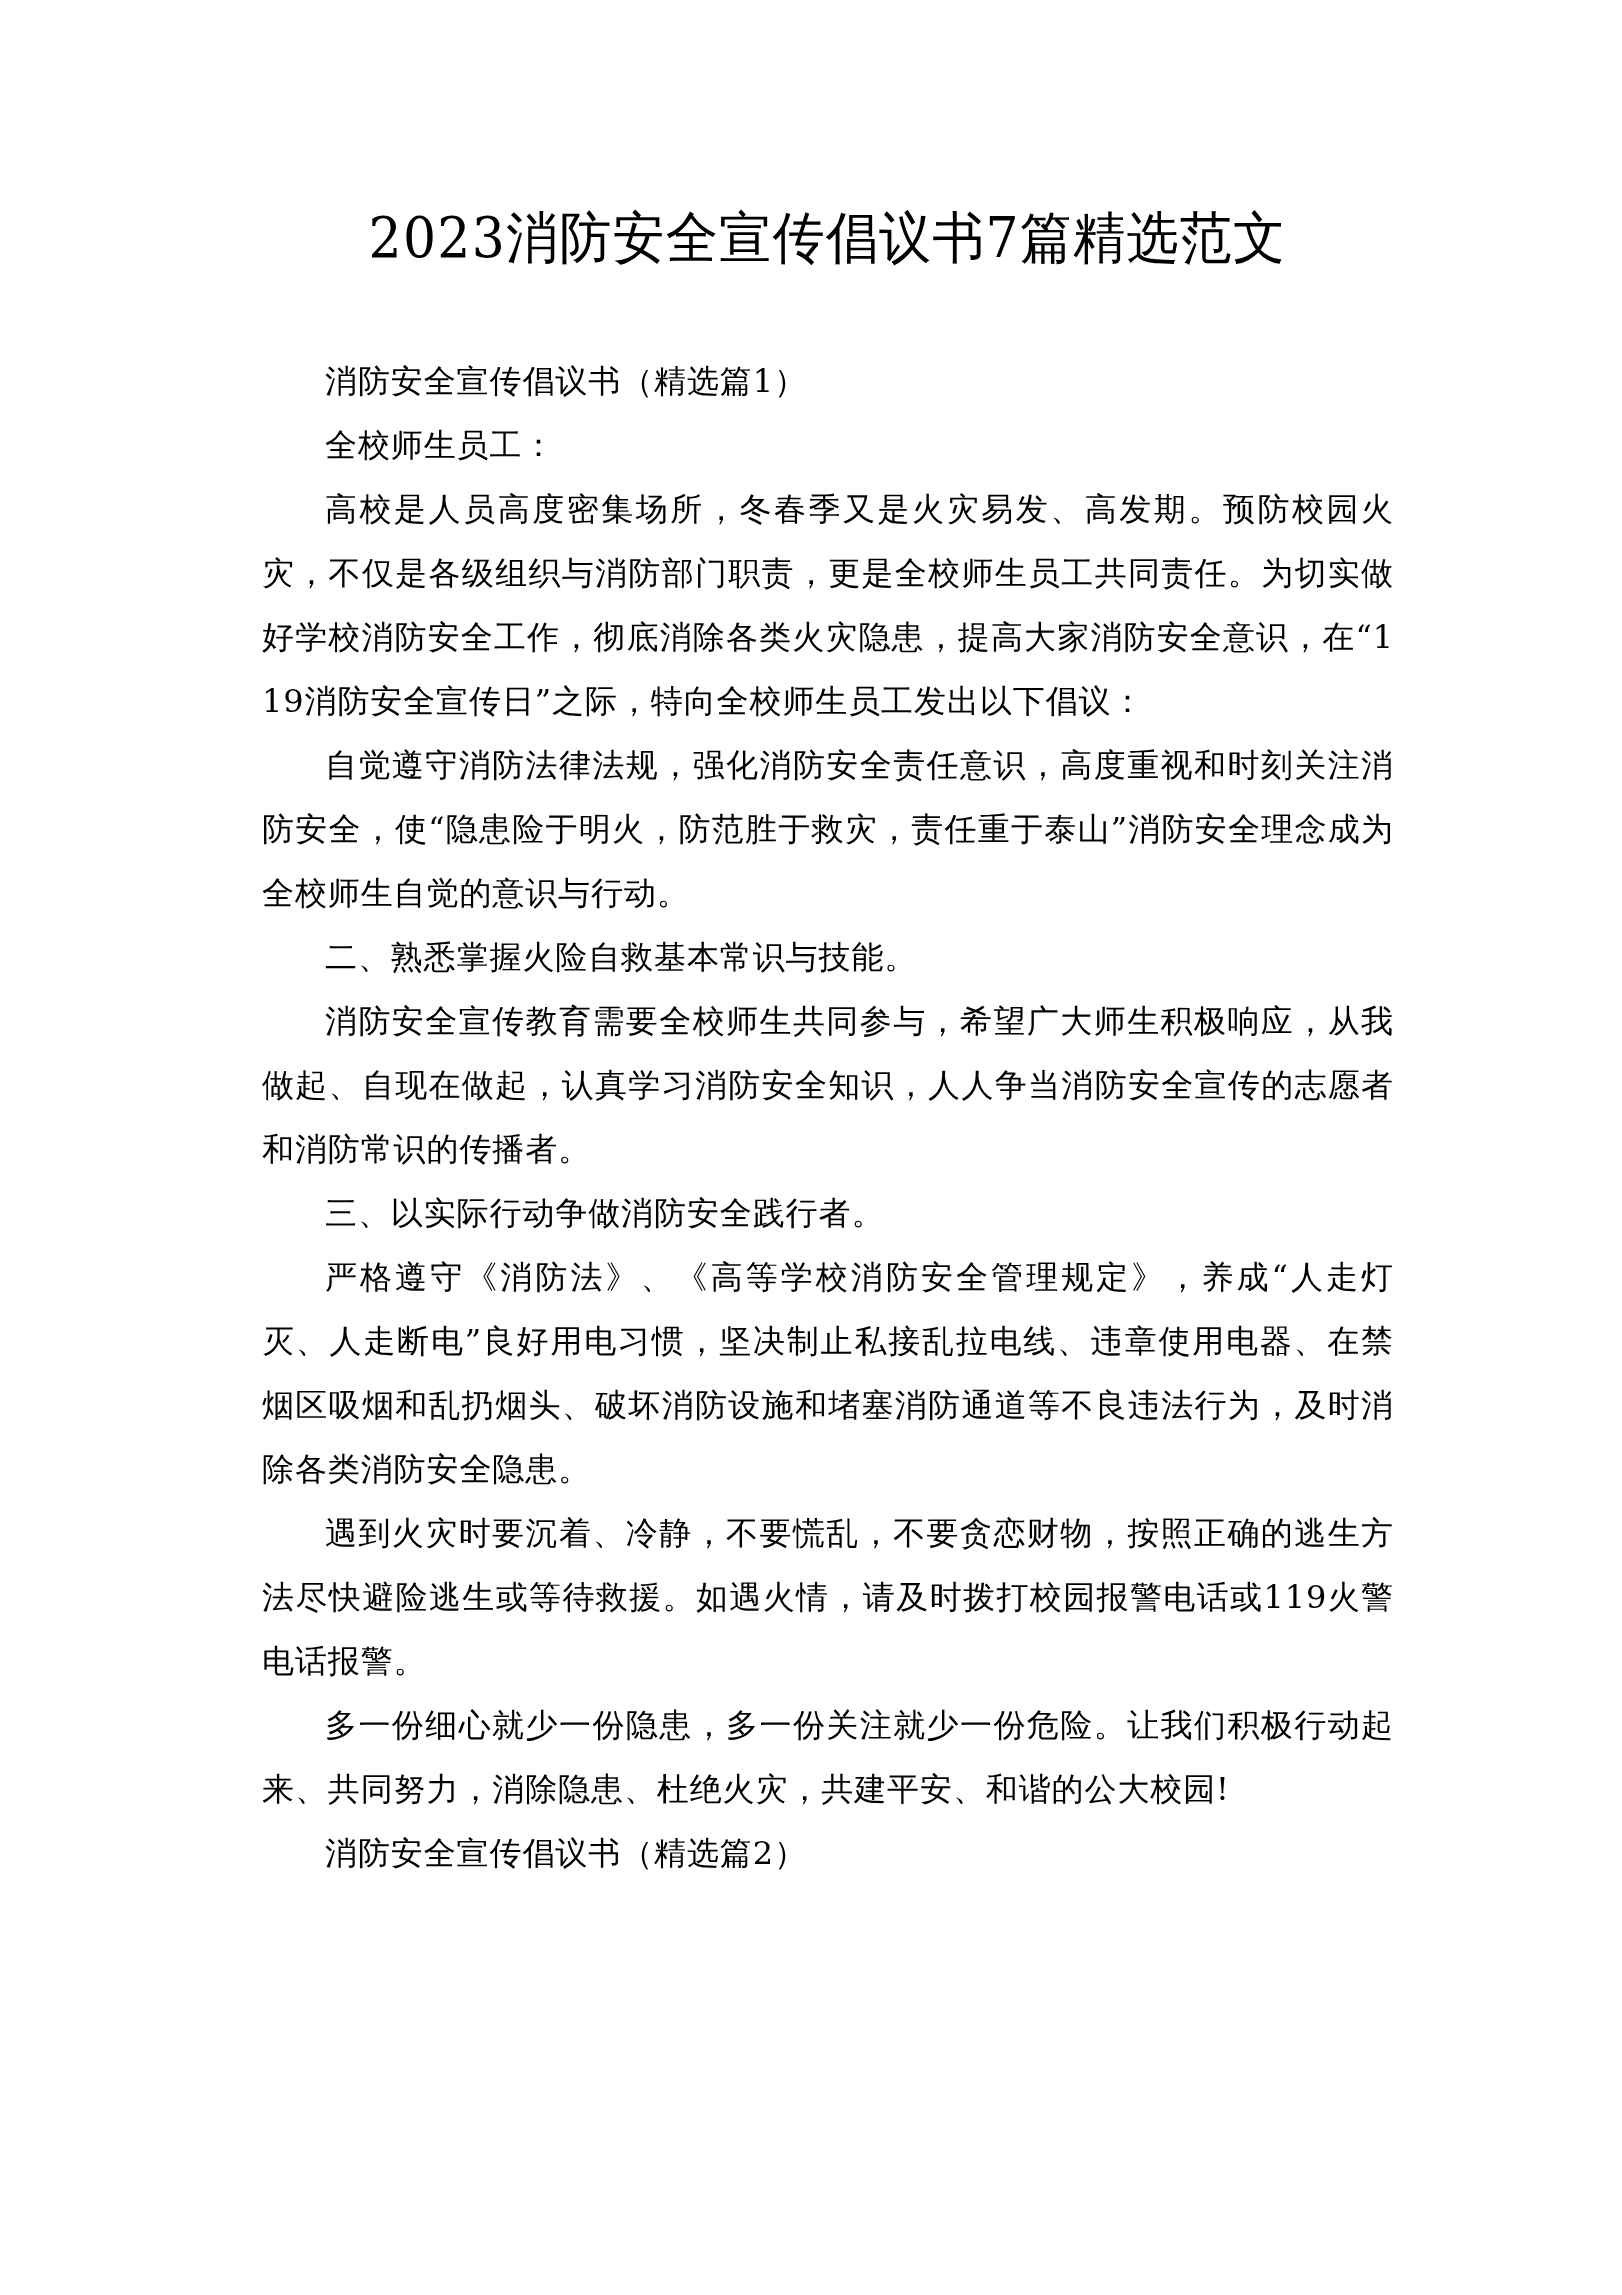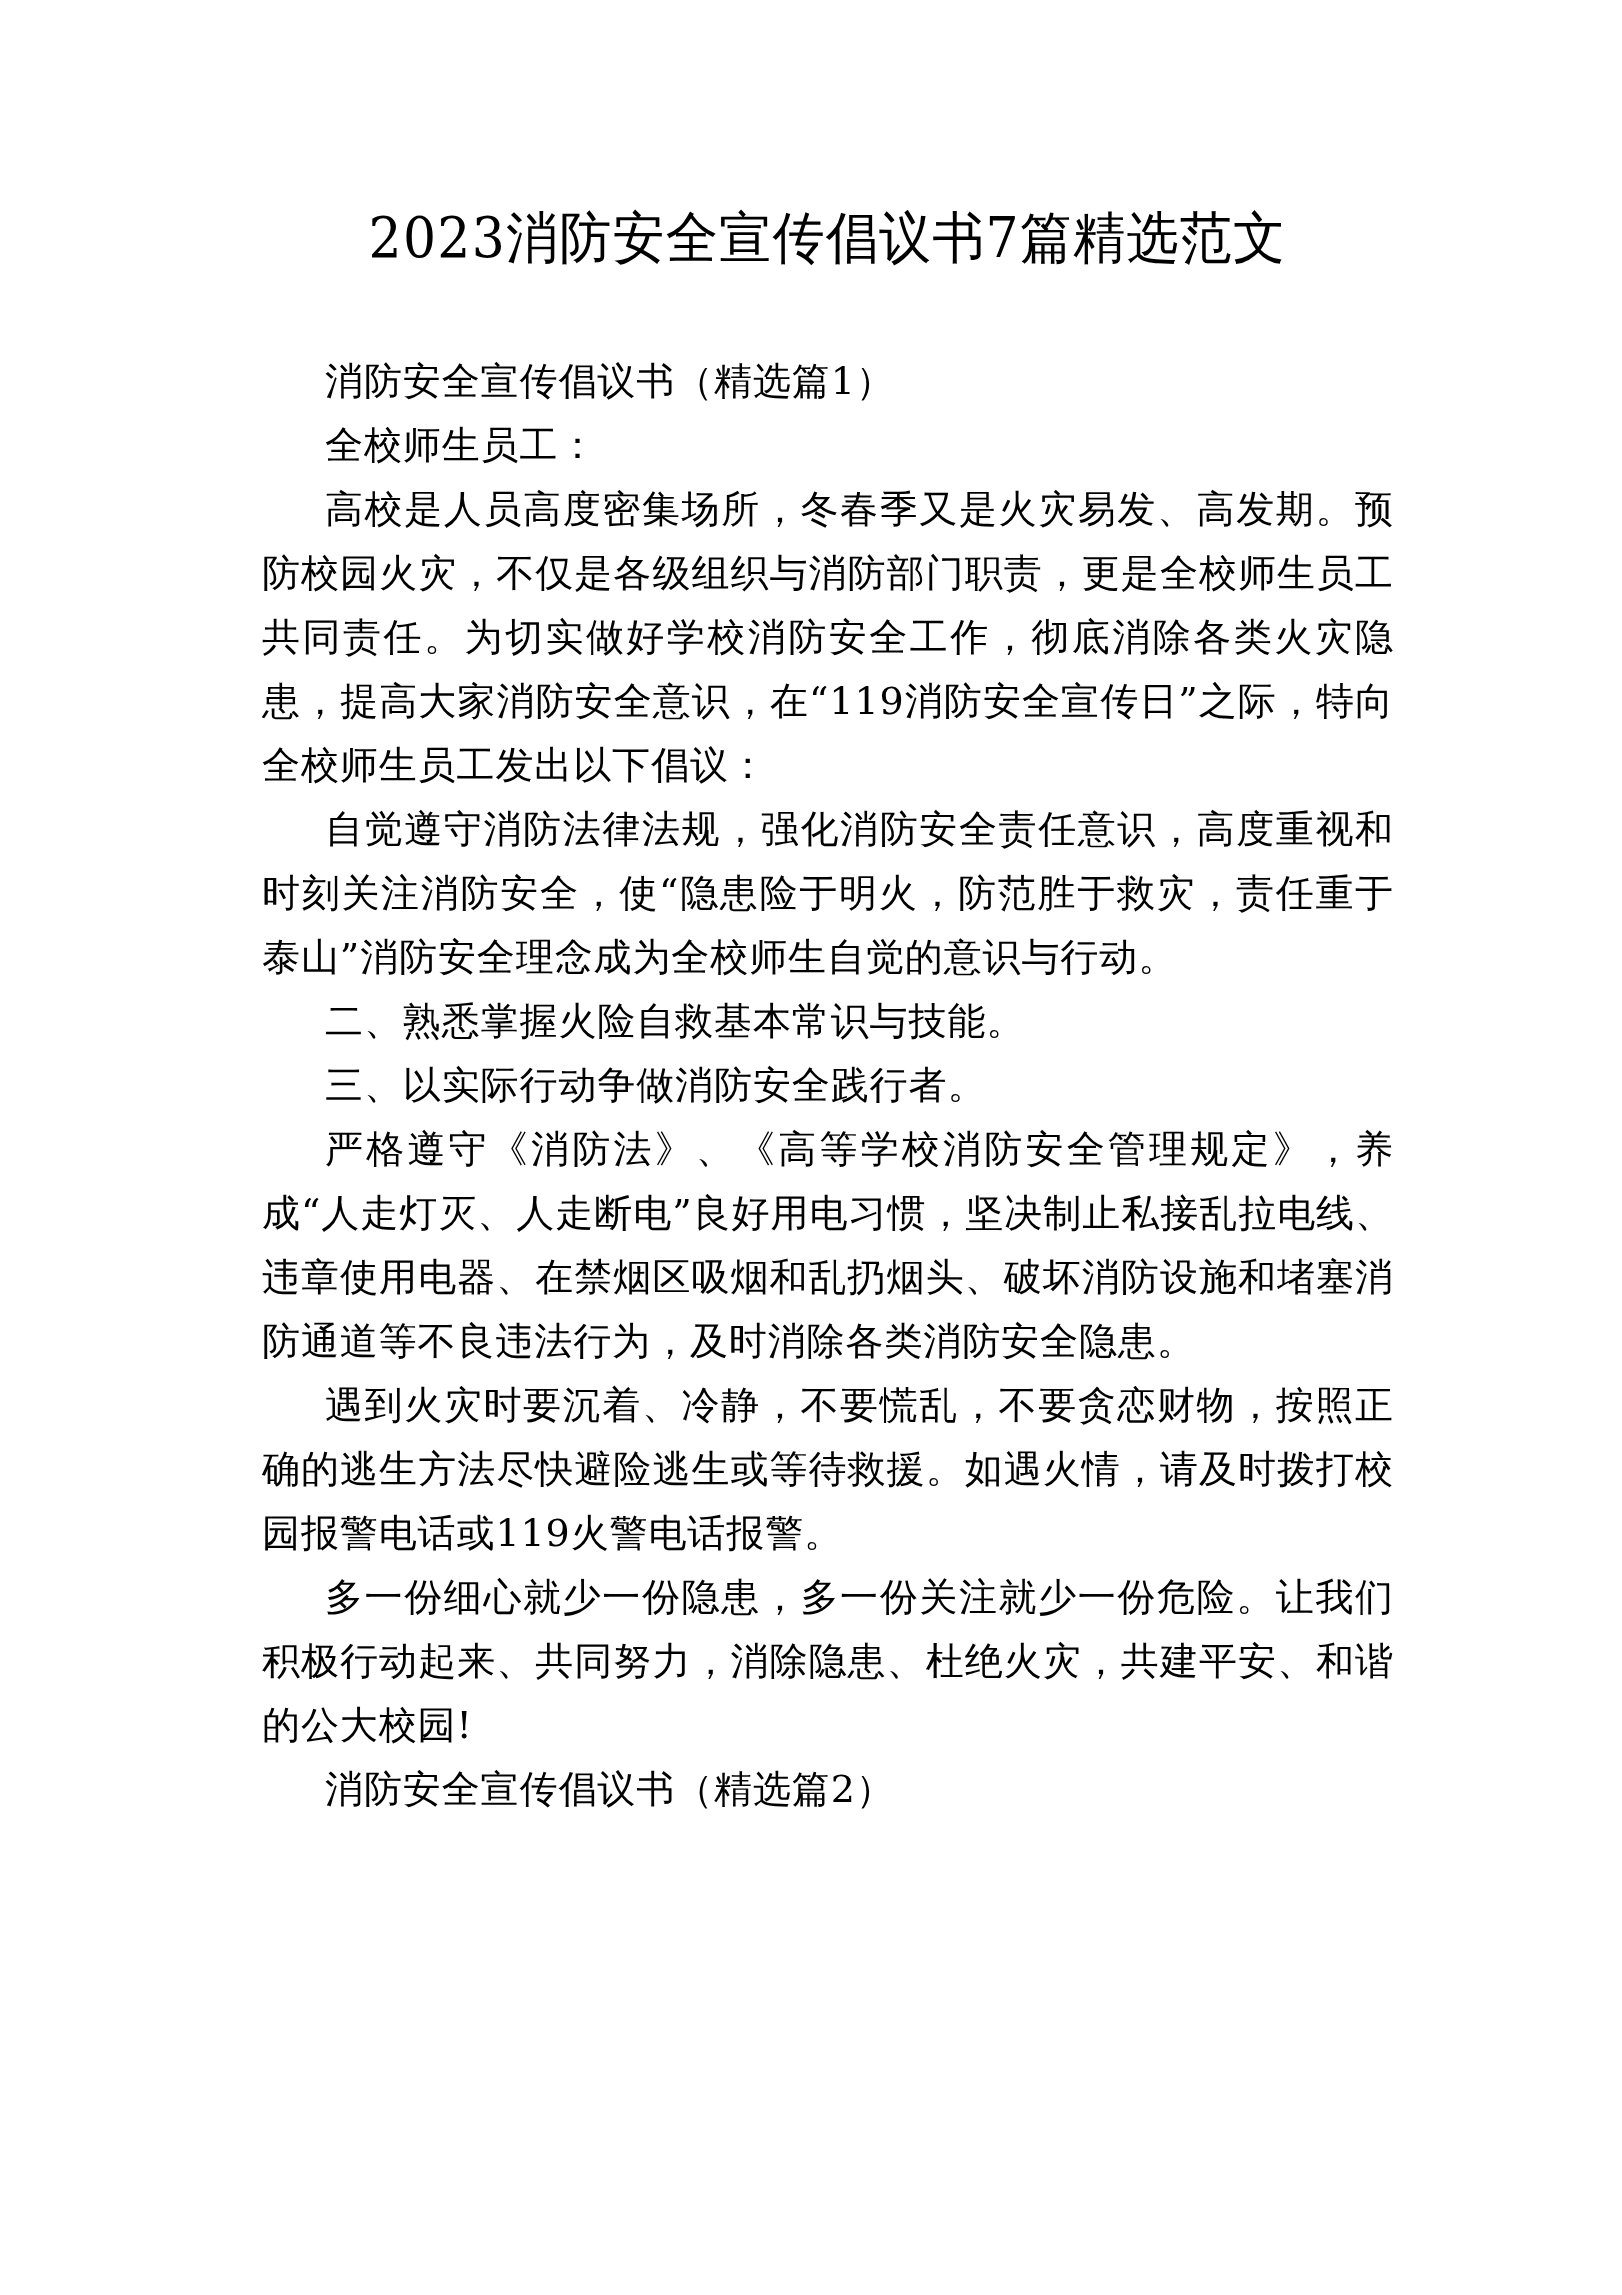--- a/index.html
+++ b/index.html
@@ -37,21 +37,21 @@
       transform: scaleX(0.93);
       transform-origin: center;
     }
     .content {
       position: absolute;
       left: 246px;
       top: 349px;
       width: 1132px;
     }
     .para {
-      font-size: 38px;
+      font-size: 32px;
       line-height: 64px;
       margin: 0;
       text-indent: 63px;
       text-align: justify;
       text-align-last: left;
       letter-spacing: 0.9px;
       word-break: break-all;
     }
   </style>
 </head>
@@ -59,20 +59,21 @@
 
 <div class="page">
   <h1 class="doc-title">2023消防安全宣传倡议书7篇精选范文</h1>
 
   <div class="content">
     <p class="para">消防安全宣传倡议书（精选篇1）</p>
     <p class="para">全校师生员工：</p>
     <p class="para">高校是人员高度密集场所，冬春季又是火灾易发、高发期。预防校园火灾，不仅是各级组织与消防部门职责，更是全校师生员工共同责任。为切实做好学校消防安全工作，彻底消除各类火灾隐患，提高大家消防安全意识，在“119消防安全宣传日”之际，特向全校师生员工发出以下倡议：</p>
     <p class="para">自觉遵守消防法律法规，强化消防安全责任意识，高度重视和时刻关注消防安全，使“隐患险于明火，防范胜于救灾，责任重于泰山”消防安全理念成为全校师生自觉的意识与行动。</p>
     <p class="para">二、熟悉掌握火险自救基本常识与技能。</p>
+    <p class="para">消防安全宣传教育需要全校师生共同参与，希望广大师生积极响应，从我做起、自现在做起，认真学习消防安全知识，人人争当消防安全宣传的志愿者和消防常识的传播者。</p>
     <p class="para">三、以实际行动争做消防安全践行者。</p>
     <p class="para">严格遵守《消防法》、《高等学校消防安全管理规定》，养成“人走灯灭、人走断电”良好用电习惯，坚决制止私接乱拉电线、违章使用电器、在禁烟区吸烟和乱扔烟头、破坏消防设施和堵塞消防通道等不良违法行为，及时消除各类消防安全隐患。</p>
     <p class="para">遇到火灾时要沉着、冷静，不要慌乱，不要贪恋财物，按照正确的逃生方法尽快避险逃生或等待救援。如遇火情，请及时拨打校园报警电话或119火警电话报警。</p>
     <p class="para">多一份细心就少一份隐患，多一份关注就少一份危险。让我们积极行动起来、共同努力，消除隐患、杜绝火灾，共建平安、和谐的公大校园!</p>
     <p class="para">消防安全宣传倡议书（精选篇2）</p>
   </div>
 </div>
 
 
 </body></html>

